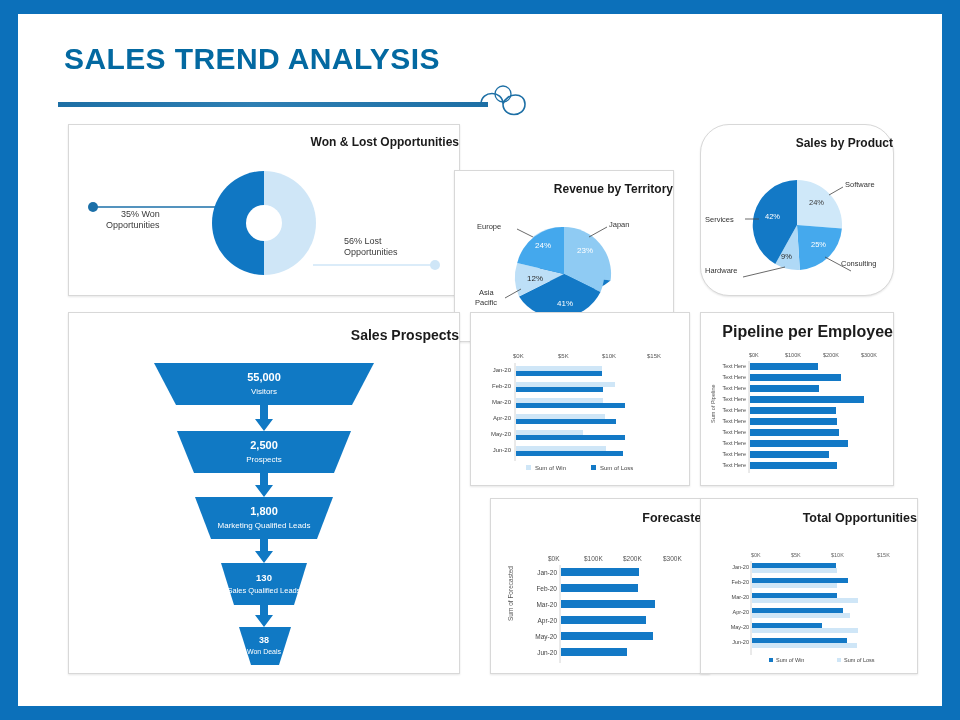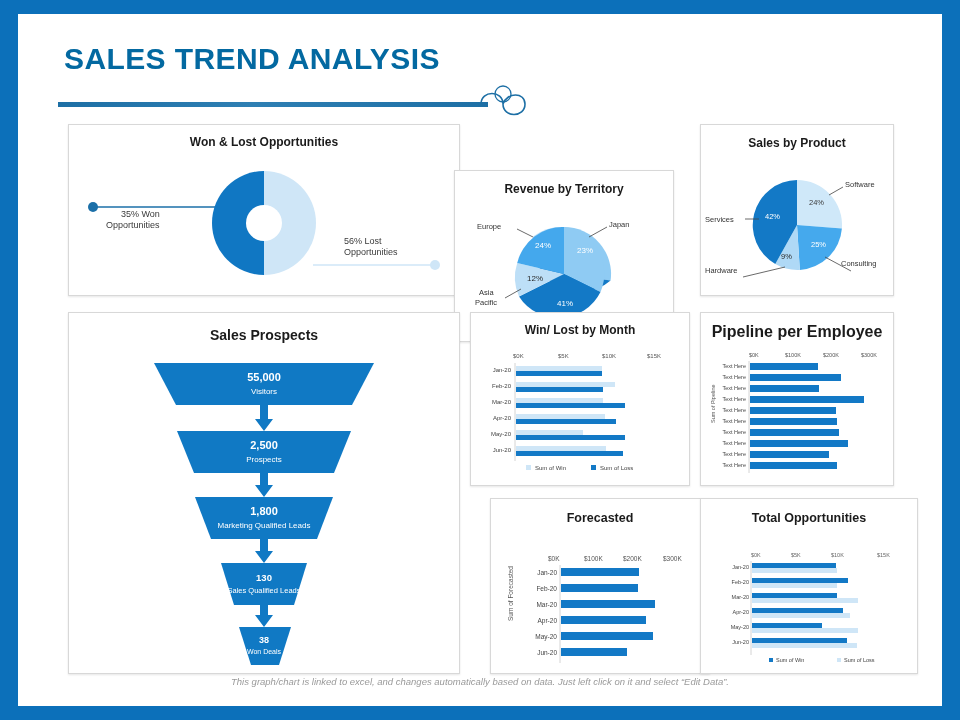--- a/index.html
+++ b/index.html
@@ -22,26 +22,26 @@
     background:linear-gradient(90deg,#1D6FA5 0%,#2E7FB3 45%,#1D6FA5 100%);
   }
   .swirl{position:absolute;left:455px;top:66px;width:62px;height:48px;}
   
   .panel{
     position:absolute;background:#ffffff;
     border:1px solid #d8d8d8;
     box-shadow:0 1px 2px rgba(0,0,0,.10);
   }
   .p-title{
-    position:absolute;left:0;right:0;text-align:center;
+    position:absolute;left:0;right:0;text-align:right;
     font-weight:bold;color:#1b1b1b;
   }
   .panel-wonlost{left:50px;top:110px;width:390px;height:170px;}
   .panel-terr   {left:436px;top:110px;width:218px;height:170px;margin-top:46px;}
-  .panel-prod   {left:682px;top:110px;width:192px;height:170px;}
+  .panel-prod   {left:682px;top:110px;width:192px;height:170px;border-radius:29px;}
   .panel-pipe   {left:50px;top:298px;width:390px;height:360px;}
   .panel-winmon {left:452px;top:298px;width:218px;height:172px;}
   .panel-emp    {left:682px;top:298px;width:192px;height:172px;}
   .panel-fore   {left:472px;top:484px;width:218px;height:174px;}
   .panel-tot    {left:682px;top:484px;width:192px;height:174px;padding-left:24px;}
 
   .footer{
     position:absolute;left:0;right:0;top:662px;text-align:center;
     font-size:9.5px;color:#9a9a9a;font-style:italic;
   }
@@ -171,21 +171,20 @@
       <text class="lbl" x="195" y="280" text-anchor="middle" font-size="7.5" fill="#fff">Sales Qualified Leads</text>
       <path d="M191 292 L191 302 L186 302 L195 314 L204 302 L199 302 L199 292 Z" fill="#1079C4"></path>
 
       <polygon points="170,314 222,314 210,352 182,352" fill="#1079C4"></polygon>
       <text class="lbl" x="195" y="330" text-anchor="middle" font-size="9" font-weight="bold" fill="#fff">38</text>
       <text class="lbl" x="195" y="341" text-anchor="middle" font-size="7" fill="#fff">Won Deals</text>
     </svg>
   </div>
 
   <div class="panel panel-winmon">
-    <div class="p-title" style="top:10px;font-size:12px;">Win/ Lost by Month</div>
     <svg width="218" height="172">
 
       <text class="lbl" x="42" y="45" font-size="6" fill="#555">$0K</text>
       <text class="lbl" x="87" y="45" font-size="6" fill="#555">$5K</text>
       <text class="lbl" x="131" y="45" font-size="6" fill="#555">$10K</text>
       <text class="lbl" x="176" y="45" font-size="6" fill="#555">$15K</text>
       <line x1="44" y1="50" x2="44" y2="148" stroke="#d4d4d4" stroke-width="1"></line>
 
       <text class="lbl" x="40" y="59" text-anchor="end" font-size="6" fill="#444">Jan-20</text>
       <text class="lbl" x="40" y="75" text-anchor="end" font-size="6" fill="#444">Feb-20</text>
@@ -313,14 +312,13 @@
         <rect x="27" y="139" width="95" height="5" fill="#1379C6"></rect>
         <rect x="27" y="144" width="105" height="5" fill="#CFE6F7"></rect>
       </g>
       <rect x="44" y="159" width="4" height="4" fill="#1379C6"></rect>
       <text class="lbl" x="51" y="163" font-size="5.5" fill="#444">Sum of Win</text>
       <rect x="112" y="159" width="4" height="4" fill="#CFE6F7"></rect>
       <text class="lbl" x="119" y="163" font-size="5.5" fill="#444">Sum of Loss</text>
     </svg>
   </div>
 
-  <div class="footer">This graph/chart is linked to excel, and changes automatically based on data. Just left click on it and select “Edit Data”.</div>
 </div>
 
 </body></html>

